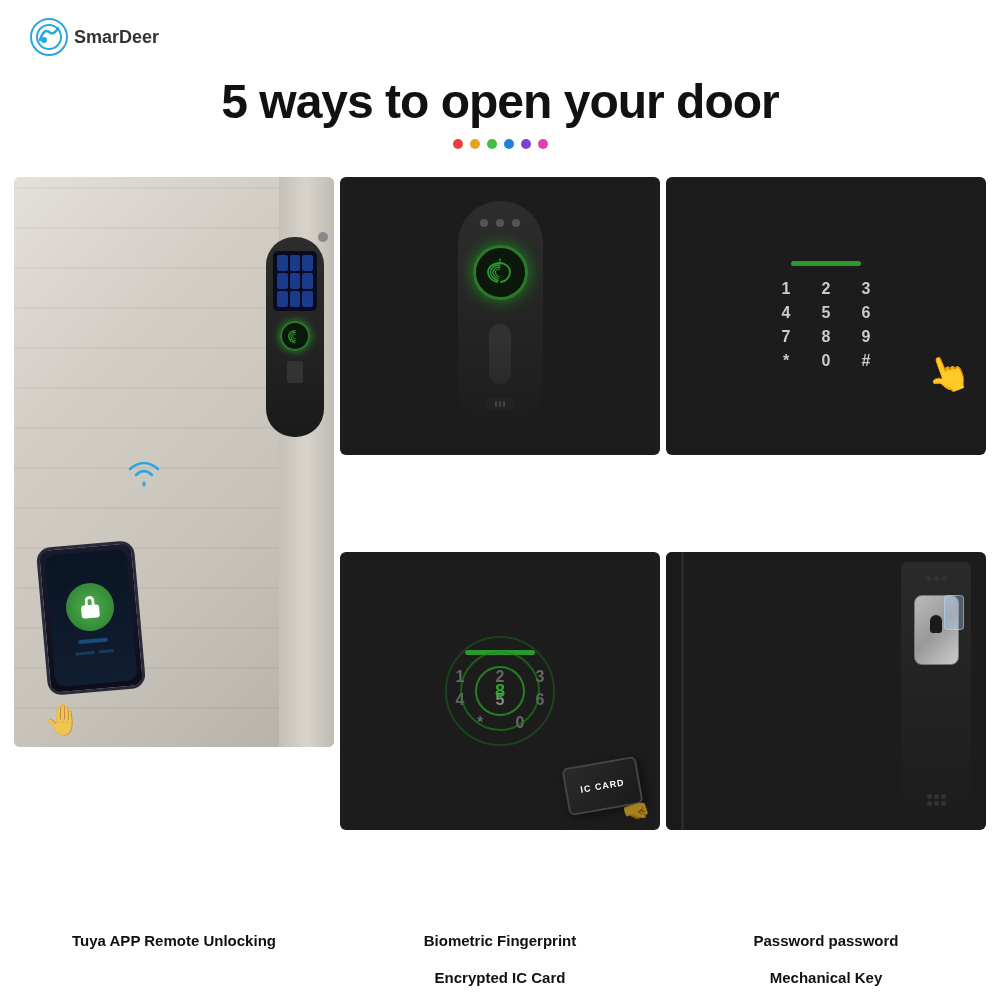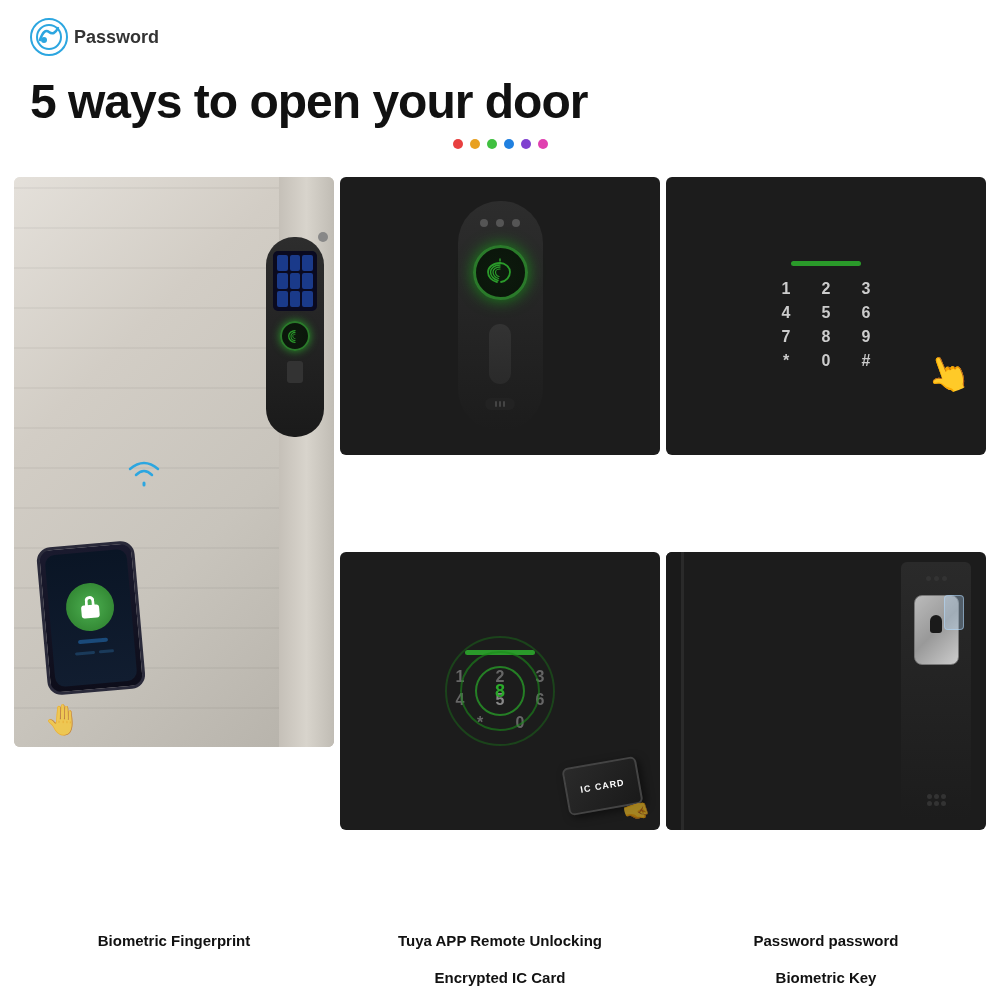--- a/index.html
+++ b/index.html
@@ -31,20 +31,21 @@
     .logo-icon {
       width: 38px;
       height: 38px;
     }
     .logo-text {
       font-size: 18px;
       font-weight: bold;
       color: #333;
     }
     .title-area {
+      text-align: center;
       padding: 10px 0 4px;
     }
     .main-title {
       font-size: 48px;
       font-weight: 900;
       color: #111;
       letter-spacing: -1px;
       line-height: 1.1;
     }
     .subtitle {
@@ -219,21 +220,21 @@
 
   <div class="header">
     <div class="logo-area">
 
       <svg class="logo-icon" viewBox="0 0 38 38">
         <circle cx="19" cy="19" r="18" fill="white" stroke="#2ca6e0" stroke-width="2"></circle>
         <ellipse cx="19" cy="19" rx="12" ry="12" fill="none" stroke="#2ca6e0" stroke-width="2"></ellipse>
         <path d="M10 22 Q14 10 19 14 Q24 18 28 10" fill="none" stroke="#2ca6e0" stroke-width="2.5" stroke-linecap="round"></path>
         <circle cx="14" cy="22" r="3" fill="#2ca6e0"></circle>
       </svg>
-      <span class="logo-text">Password</span>
+      <span class="logo-text">SmarDeer</span>
     </div>
     <div class="title-area">
       <div class="main-title">5 ways to open your door</div>
       <div class="dots-row">
         <div class="dot" style="background:#e84040;"></div>
         <div class="dot" style="background:#e8a020;"></div>
         <div class="dot" style="background:#40c040;"></div>
         <div class="dot" style="background:#2080e0;"></div>
         <div class="dot" style="background:#8040d0;"></div>
         <div class="dot" style="background:#e040b0;"></div>
@@ -436,25 +437,25 @@
             <div style="width:5px;height:5px;border-radius:50%;background:#333;"></div>
             <div style="width:5px;height:5px;border-radius:50%;background:#333;"></div>
           </div>
         </div>
       </div>
     </div>
 
   </div>
 
   <div class="captions-row">
+    <div class="caption">Tuya APP Remote Unlocking</div>
     <div class="caption">Biometric Fingerprint</div>
-    <div class="caption">Tuya APP Remote Unlocking</div>
     <div class="caption">Password password</div>
 
   </div>
 
   <div style="display:grid;grid-template-columns:1fr 1fr 1fr;gap:6px;padding:0 14px 10px 14px;">
     <div style="text-align:center;"></div>
     <div class="caption">Encrypted IC Card</div>
-    <div class="caption">Biometric Key</div>
+    <div class="caption">Mechanical Key</div>
   </div>
 
 </div>
 
 </body></html>

